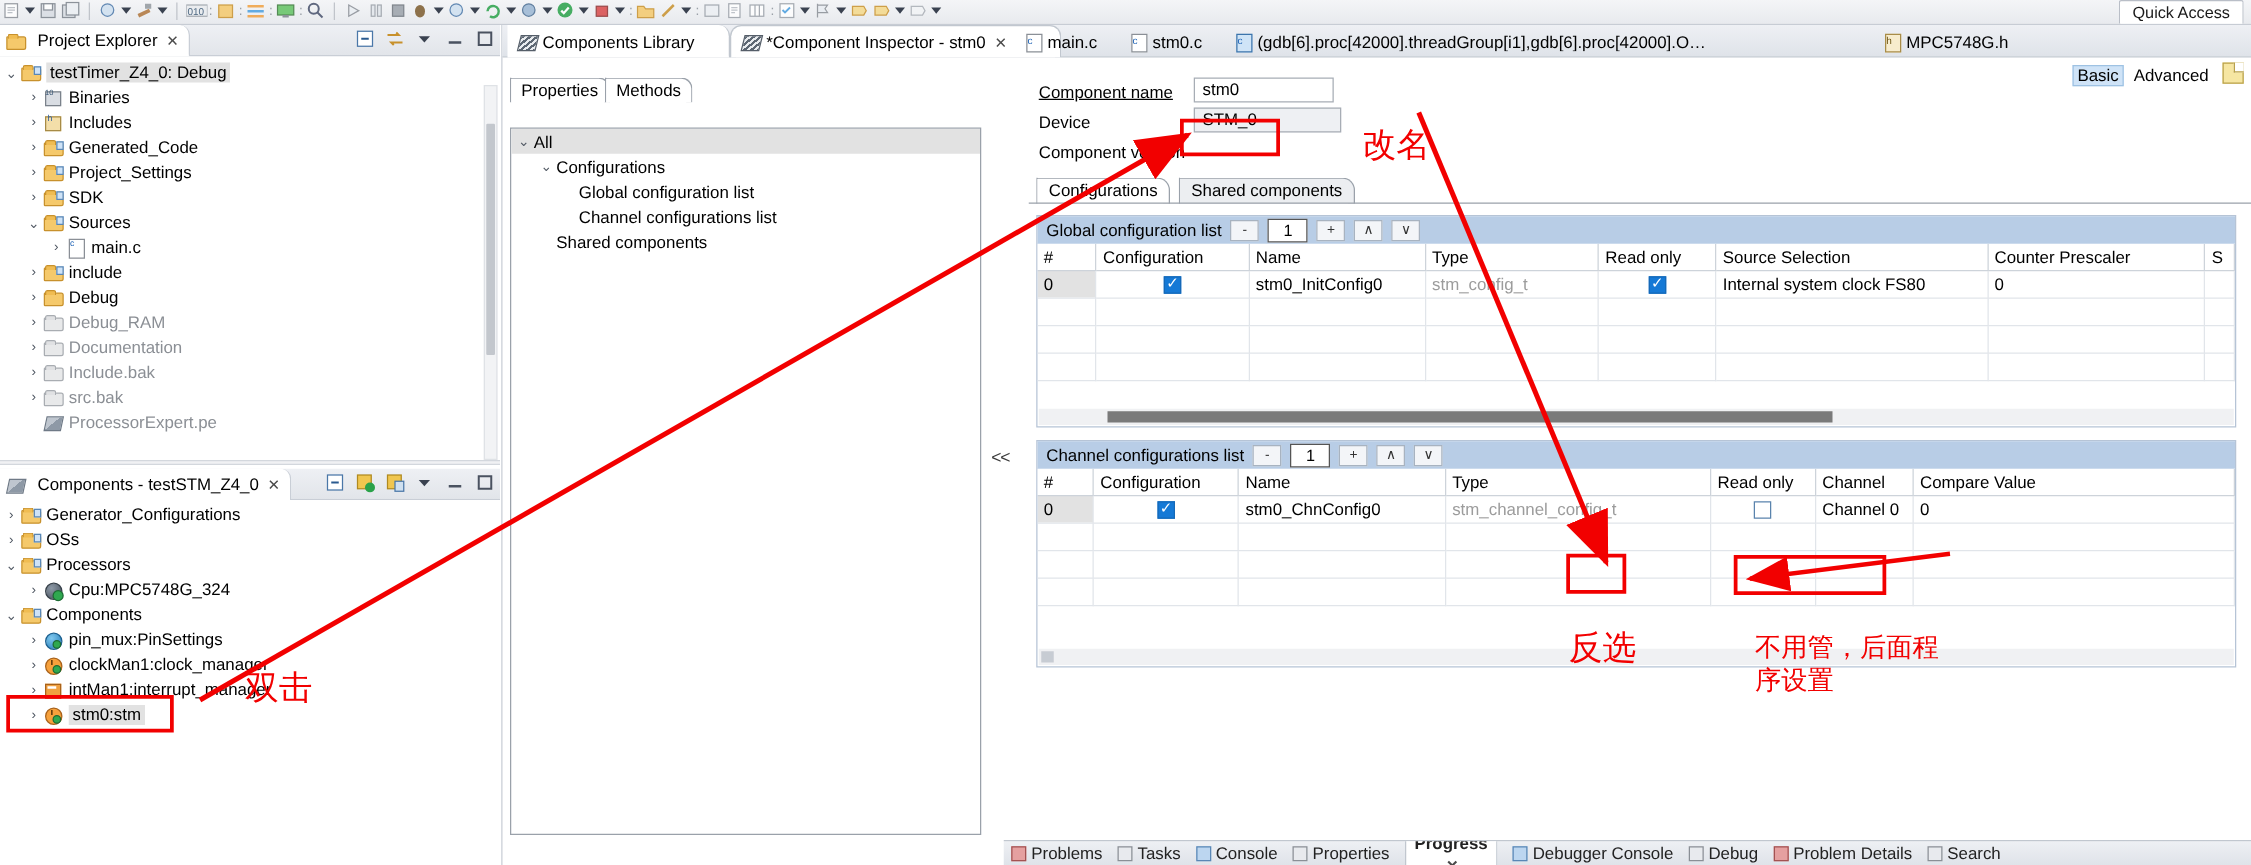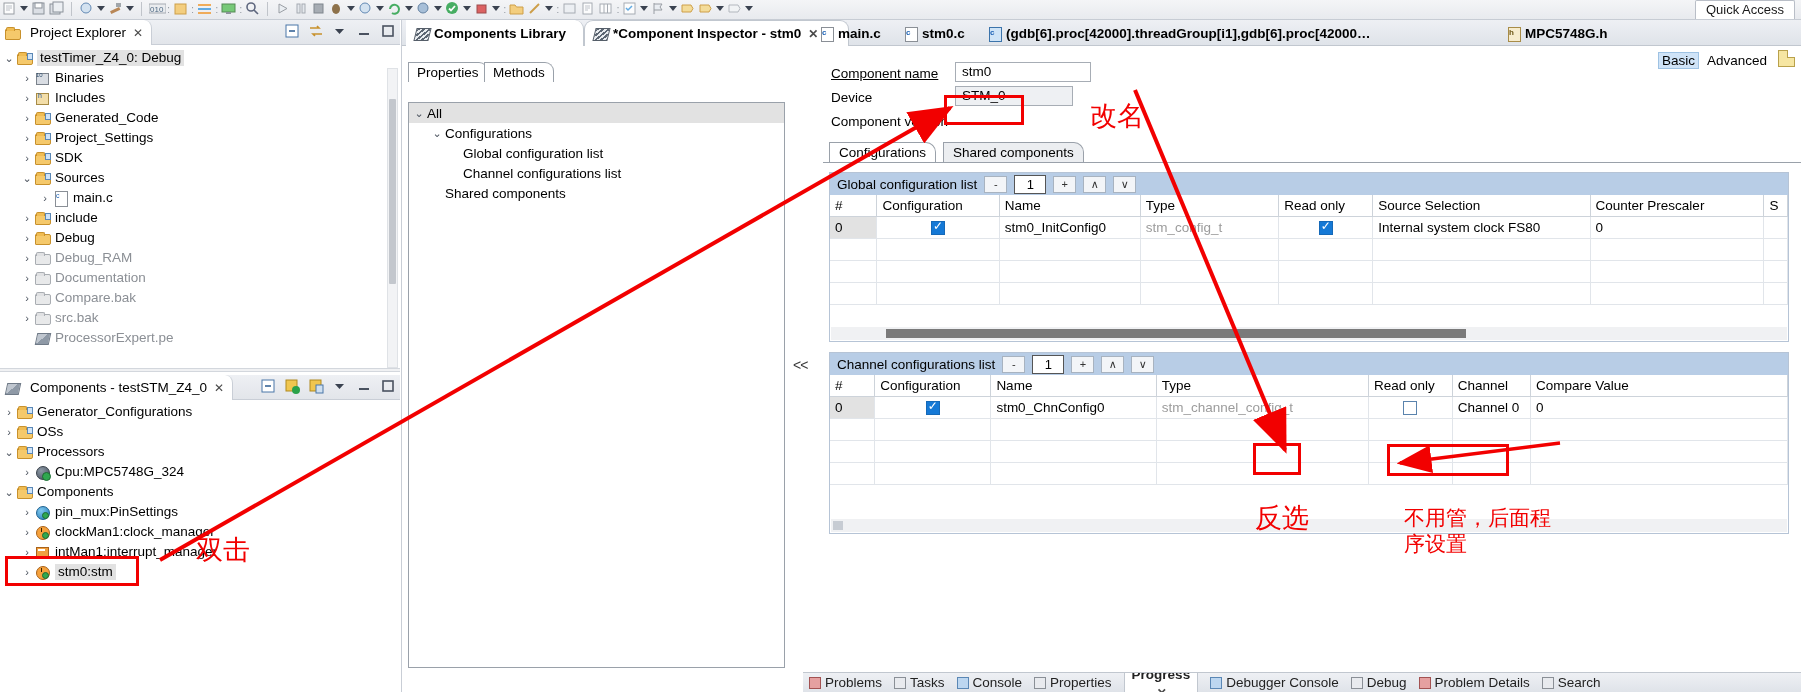--- a/index.html
+++ b/index.html
@@ -119,21 +119,20 @@
   }
   .vscroll-tr .thumb { position: absolute; left: 1px; right: 1px; background: #c3c7cd; border-radius: 1px; }
 
   
   .editor-area { position: absolute; left: 401px; top: 20px; width: 1400px; height: 672px; background: #fff; border-left: 1px solid #c9ced6; }
 
   .ed-tabbar {
     position: relative; height: 26px;
     background: linear-gradient(#eef0f4, #dfe3e9);
     border-bottom: 1px solid #c1c7cf;
-    font-weight: bold;
   }
   .ed-tab {
     position: absolute; top: 0; height: 26px; display: flex; align-items: center; gap: 5px;
     padding: 0 8px; font-size: 13.5px; white-space: nowrap;
     background: transparent;
   }
   .ed-tab.active {
     background: #fff; border-top-left-radius: 9px; border-top-right-radius: 9px;
     border-left: 1px solid #c1c7cf; border-right: 1px solid #c1c7cf; border-top: 1px solid #c1c7cf;
   }
@@ -487,21 +486,21 @@
           <span class="tlabel dim">Debug_RAM</span>
         </div>
         <div class="trow" style="padding-left: 20px;">
           <span class="twist">›</span>
           <span class="ticon ic-folder greyed"></span>
           <span class="tlabel dim">Documentation</span>
         </div>
         <div class="trow" style="padding-left: 20px;">
           <span class="twist">›</span>
           <span class="ticon ic-folder greyed"></span>
-          <span class="tlabel dim">Compare.bak</span>
+          <span class="tlabel dim">Include.bak</span>
         </div>
         <div class="trow" style="padding-left: 20px;">
           <span class="twist">›</span>
           <span class="ticon ic-folder greyed"></span>
           <span class="tlabel dim">src.bak</span>
         </div>
         <div class="trow" style="padding-left: 20px;">
           <span class="twist"></span>
           <span class="ticon ic-pe"></span>
           <span class="tlabel dim">ProcessorExpert.pe</span>
@@ -685,21 +684,21 @@
               <span>Shared components</span>
             </div>
           </div>
       </div>
 
       <div class="collapse-arrows">&lt;&lt;</div>
 
       <div class="details">
 
         <div class="kv-label" style="left:8px; top:4px;text-decoration:underline;">Component name</div>
-        <div class="kv-field" style="left:132px; top:0px; width:136px;">stm0</div>
+        <div class="kv-field" style="left:132px; top:0px; width:112px;">stm0</div>
 
         <div class="kv-label" style="left:8px; top:28px;">Device</div>
         <div class="kv-field" style="left:132px; top:24px; width:118px; background:#eef0f3;">STM_0</div>
 
         <div class="kv-label" style="left:8px; top:52px;">Component version</div>
         <div class="kv-plain" style="left:132px; top:52px;margin-top:27px;">S32_SDK_C55</div>
 
         <div class="cfg-tabs">
           <div class="ctab" style="left:6px;">Configurations</div>
           <div class="ctab inactive" style="left:120px;">Shared components</div>

